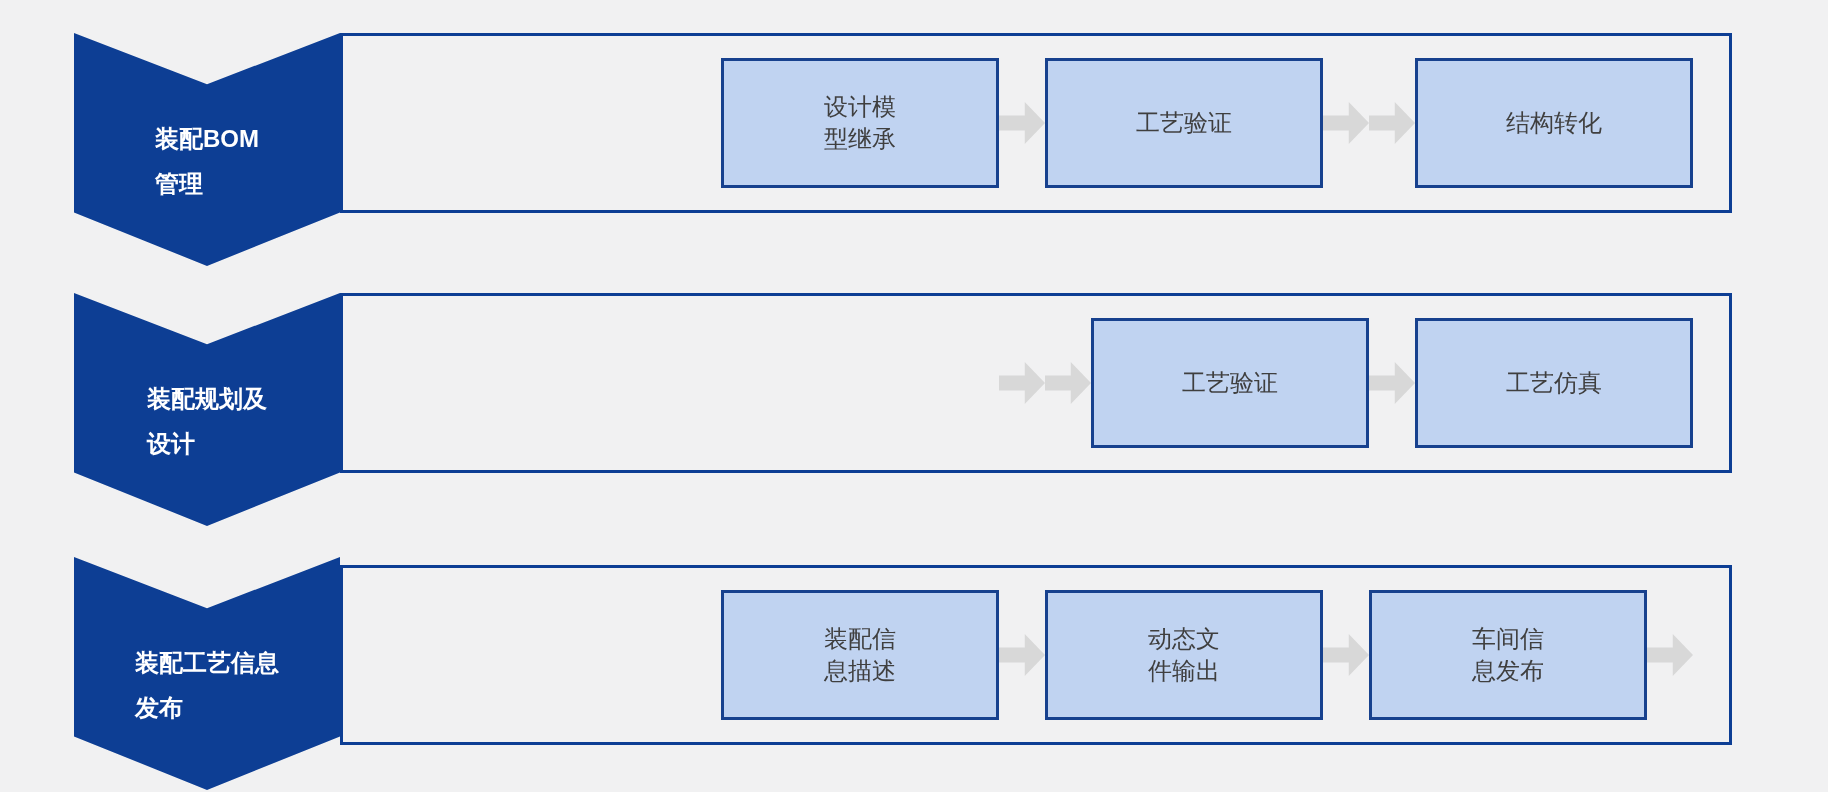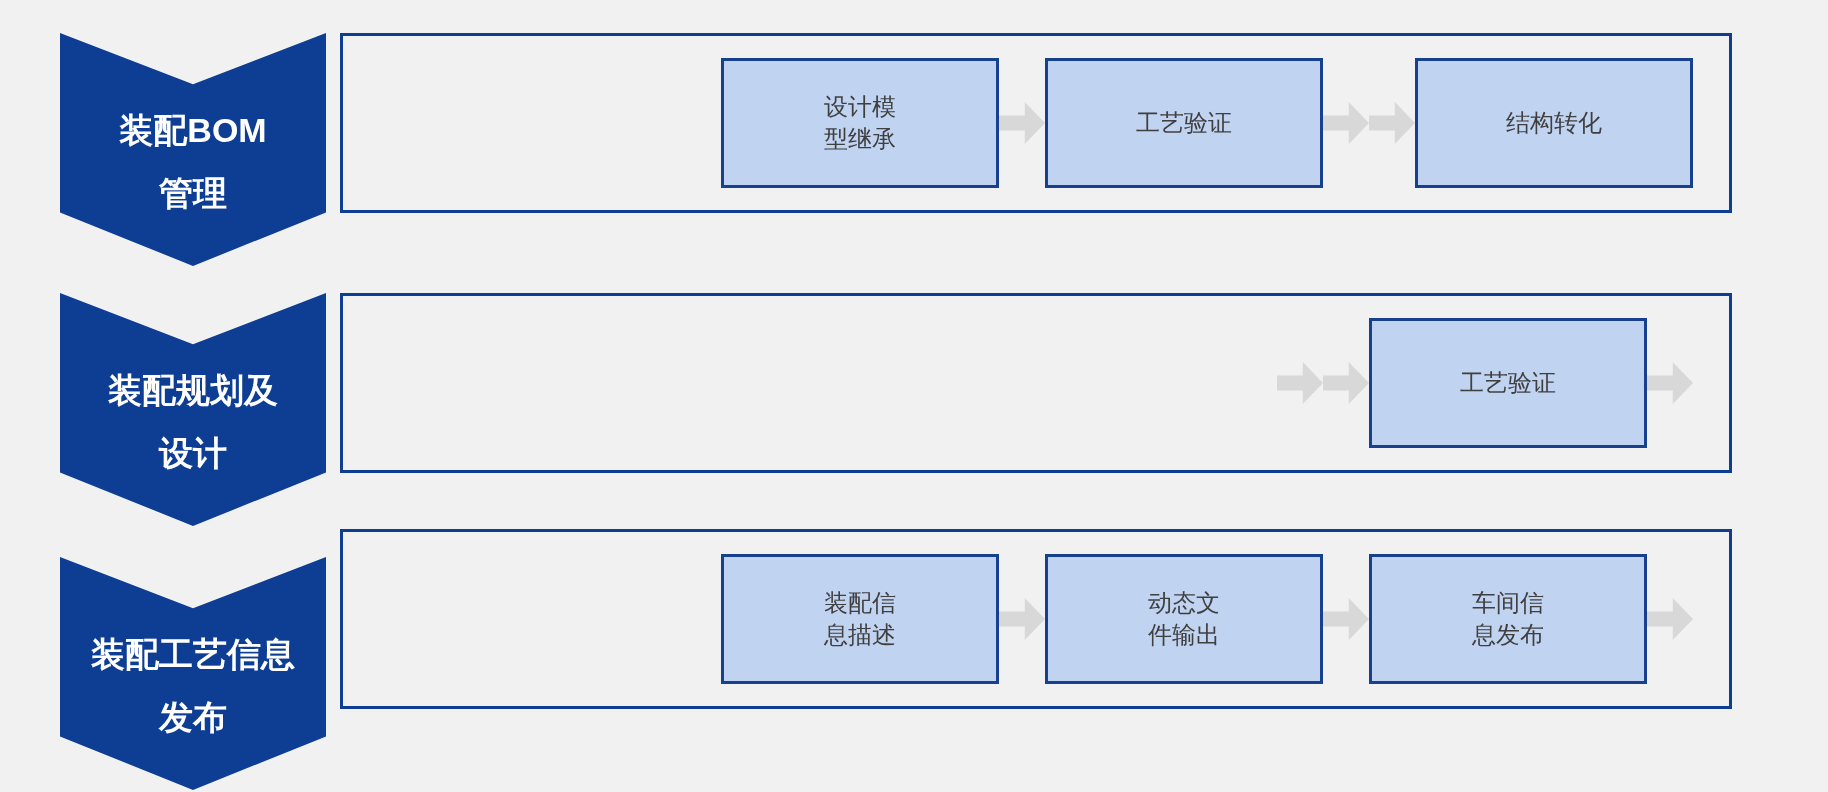--- a/index.html
+++ b/index.html
@@ -18,46 +18,46 @@
     font-family:"Liberation Sans","DejaVu Sans",sans-serif;
   }
   .row-container{
     position:absolute;left:340px;width:1392px;height:180px;
     border:3px solid var(--c-blue);
     display:flex;align-items:center;
     padding:0 36px 0 55px;
   }
   .row-container.r0{top:33px;}
   .row-container.r1{top:293px;}
-  .row-container.r2{top:529px;}
+  .row-container.r2{top:565px;}
   .steps{
     flex:1;display:flex;align-items:center;justify-content:flex-end;
   }
   .step-box{
     flex:0 0 278px;height:130px;
     background:var(--c-box-fill);
     border:3px solid var(--c-box-border);
     display:flex;align-items:center;justify-content:center;
     text-align:center;
     font-size:24px;line-height:1.35;color:var(--c-box-text);
     white-space:pre-line;
     padding:4px 10px;
   }
   .arrow{
     flex:0 0 46px;height:42px;
     background:var(--c-arrow);
     clip-path:polygon(0 32%,56% 32%,56% 0,100% 50%,56% 100%,56% 68%,0 68%);
   }
   .banner{
-    position:absolute;left:60px;width:266px;height:233px;z-index:2;
+    position:absolute;left:74px;width:266px;height:233px;z-index:2;
     background:var(--c-blue);
     clip-path:polygon(0 0,50% 22%,100% 0,100% 77%,50% 100%,0 77%);
     display:flex;align-items:center;justify-content:center;
-    text-align:center;color:#ffffff;
-    font-size:34px;font-weight:bold;line-height:1.85;
+    color:#ffffff;
+    font-size:24px;font-weight:bold;line-height:1.85;
     white-space:pre-line;
     padding-top:24px;
   }
   .banner.r0{top:33px;}
   .banner.r1{top:293px;}
   .banner.r2{top:557px;}
 </style>
 </head>
 <body>
 
@@ -72,20 +72,21 @@
     <div class="step-box">结构转化</div>
   </div>
 </div>
 
 <div class="row-container r1">
   <div class="steps">
     <div class="arrow"></div>
     <div class="arrow"></div>
     <div class="step-box">工艺验证</div>
     <div class="arrow"></div>
+    <div class="step-box">工艺仿真</div>
   </div>
 </div>
 
 <div class="row-container r2">
   <div class="steps">
     <div class="step-box">装配信
 息描述</div>
     <div class="arrow"></div>
     <div class="step-box">动态文
 件输出</div>

